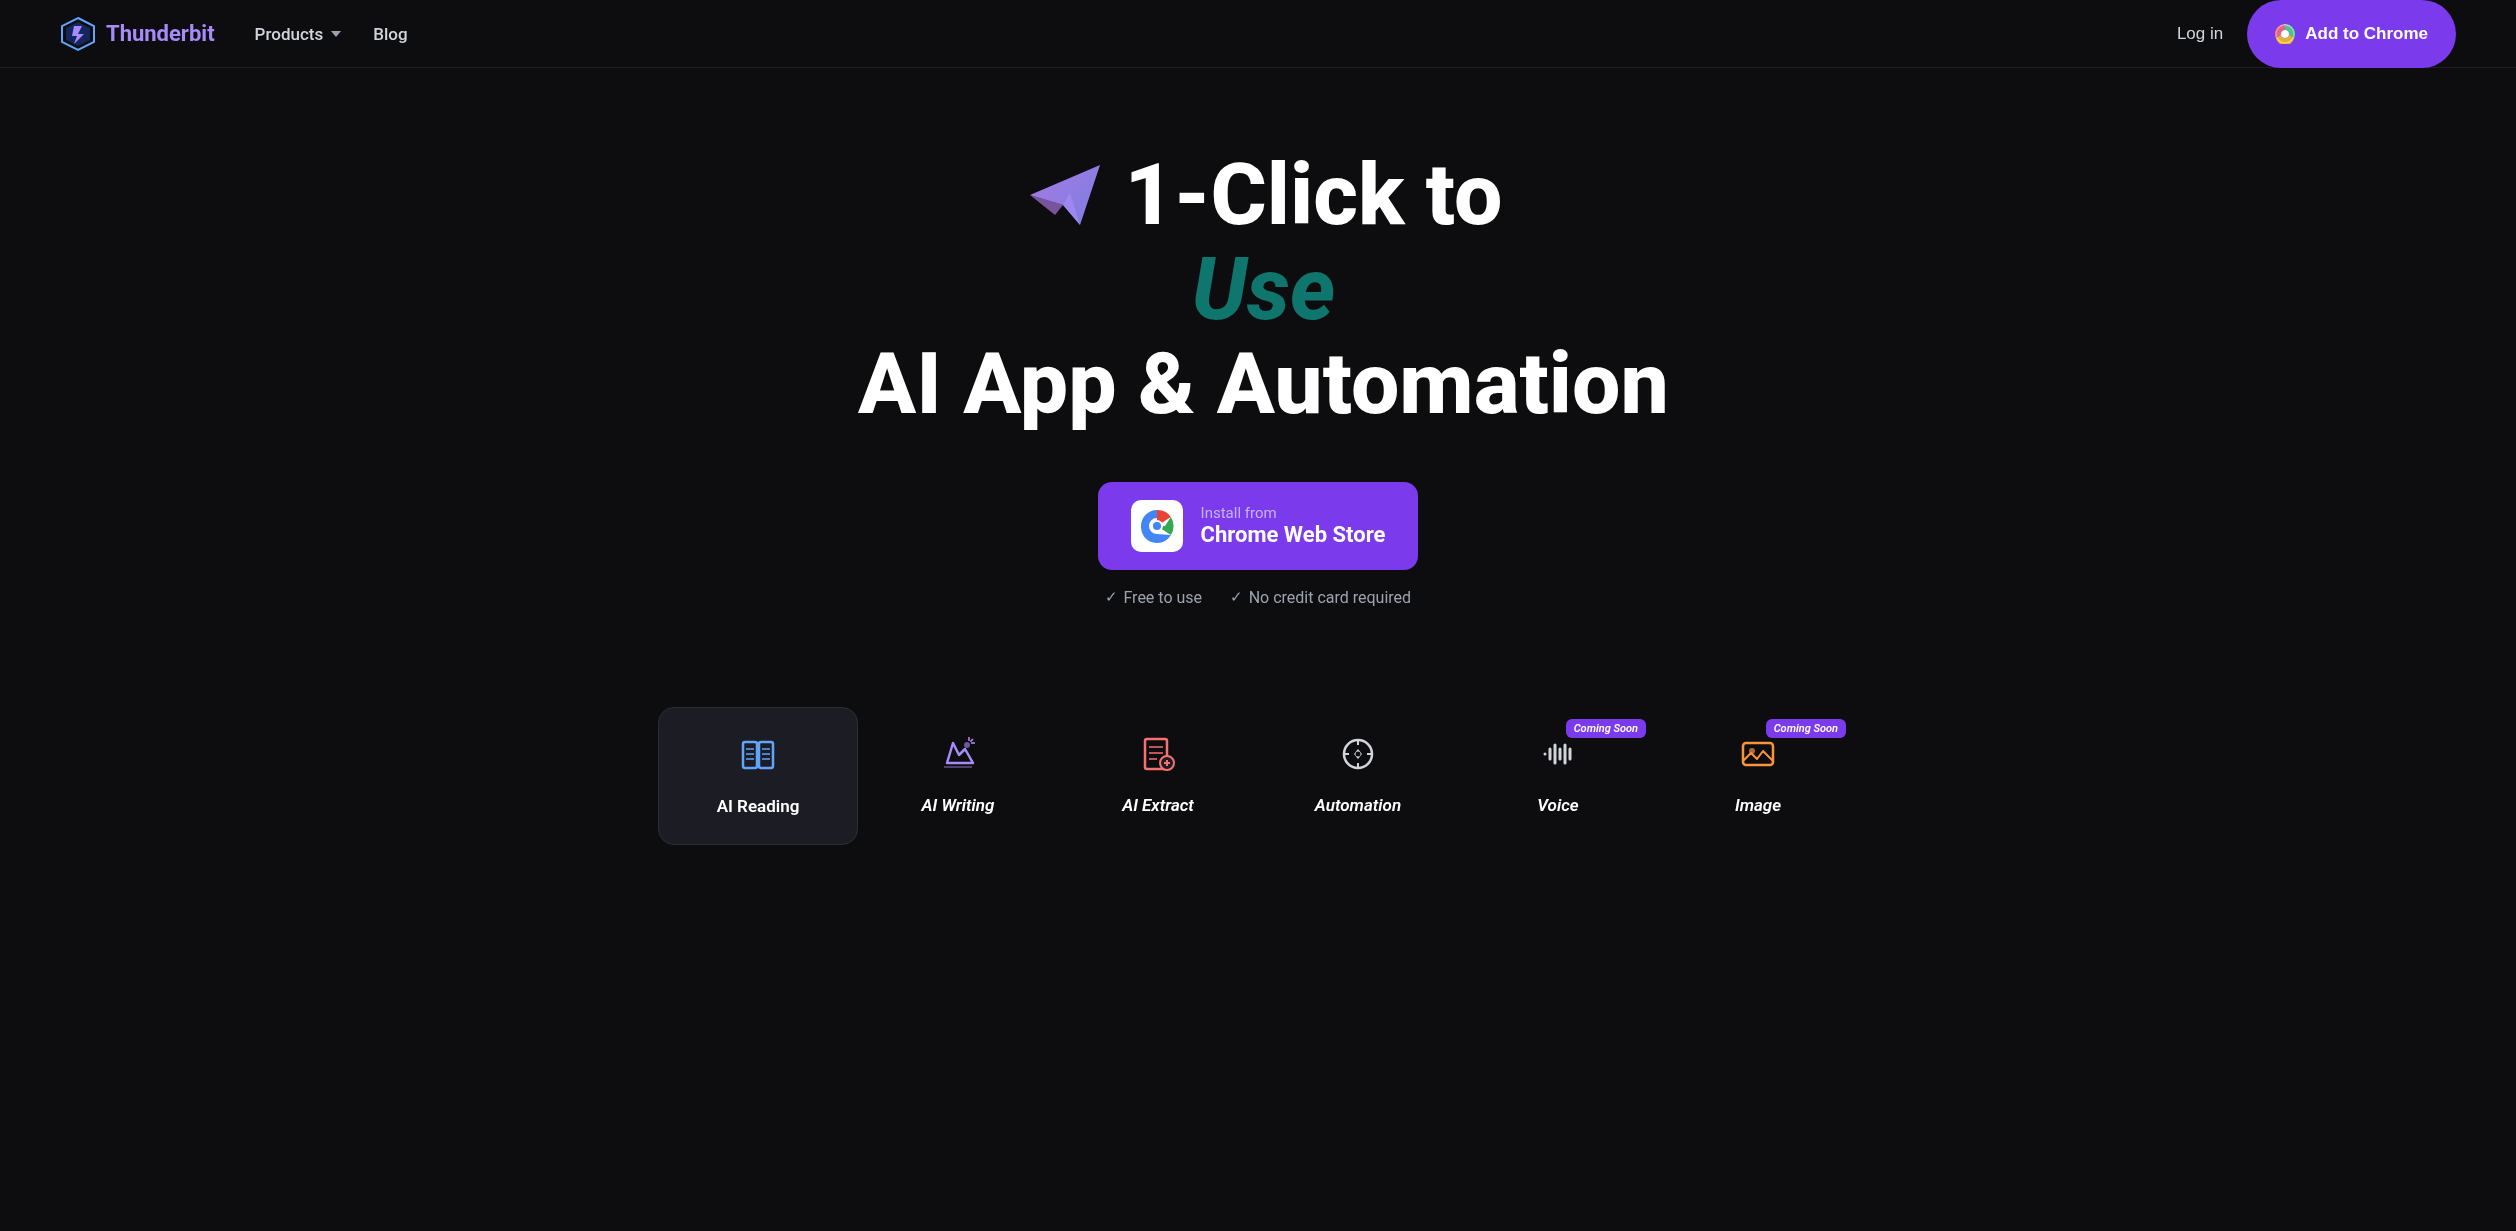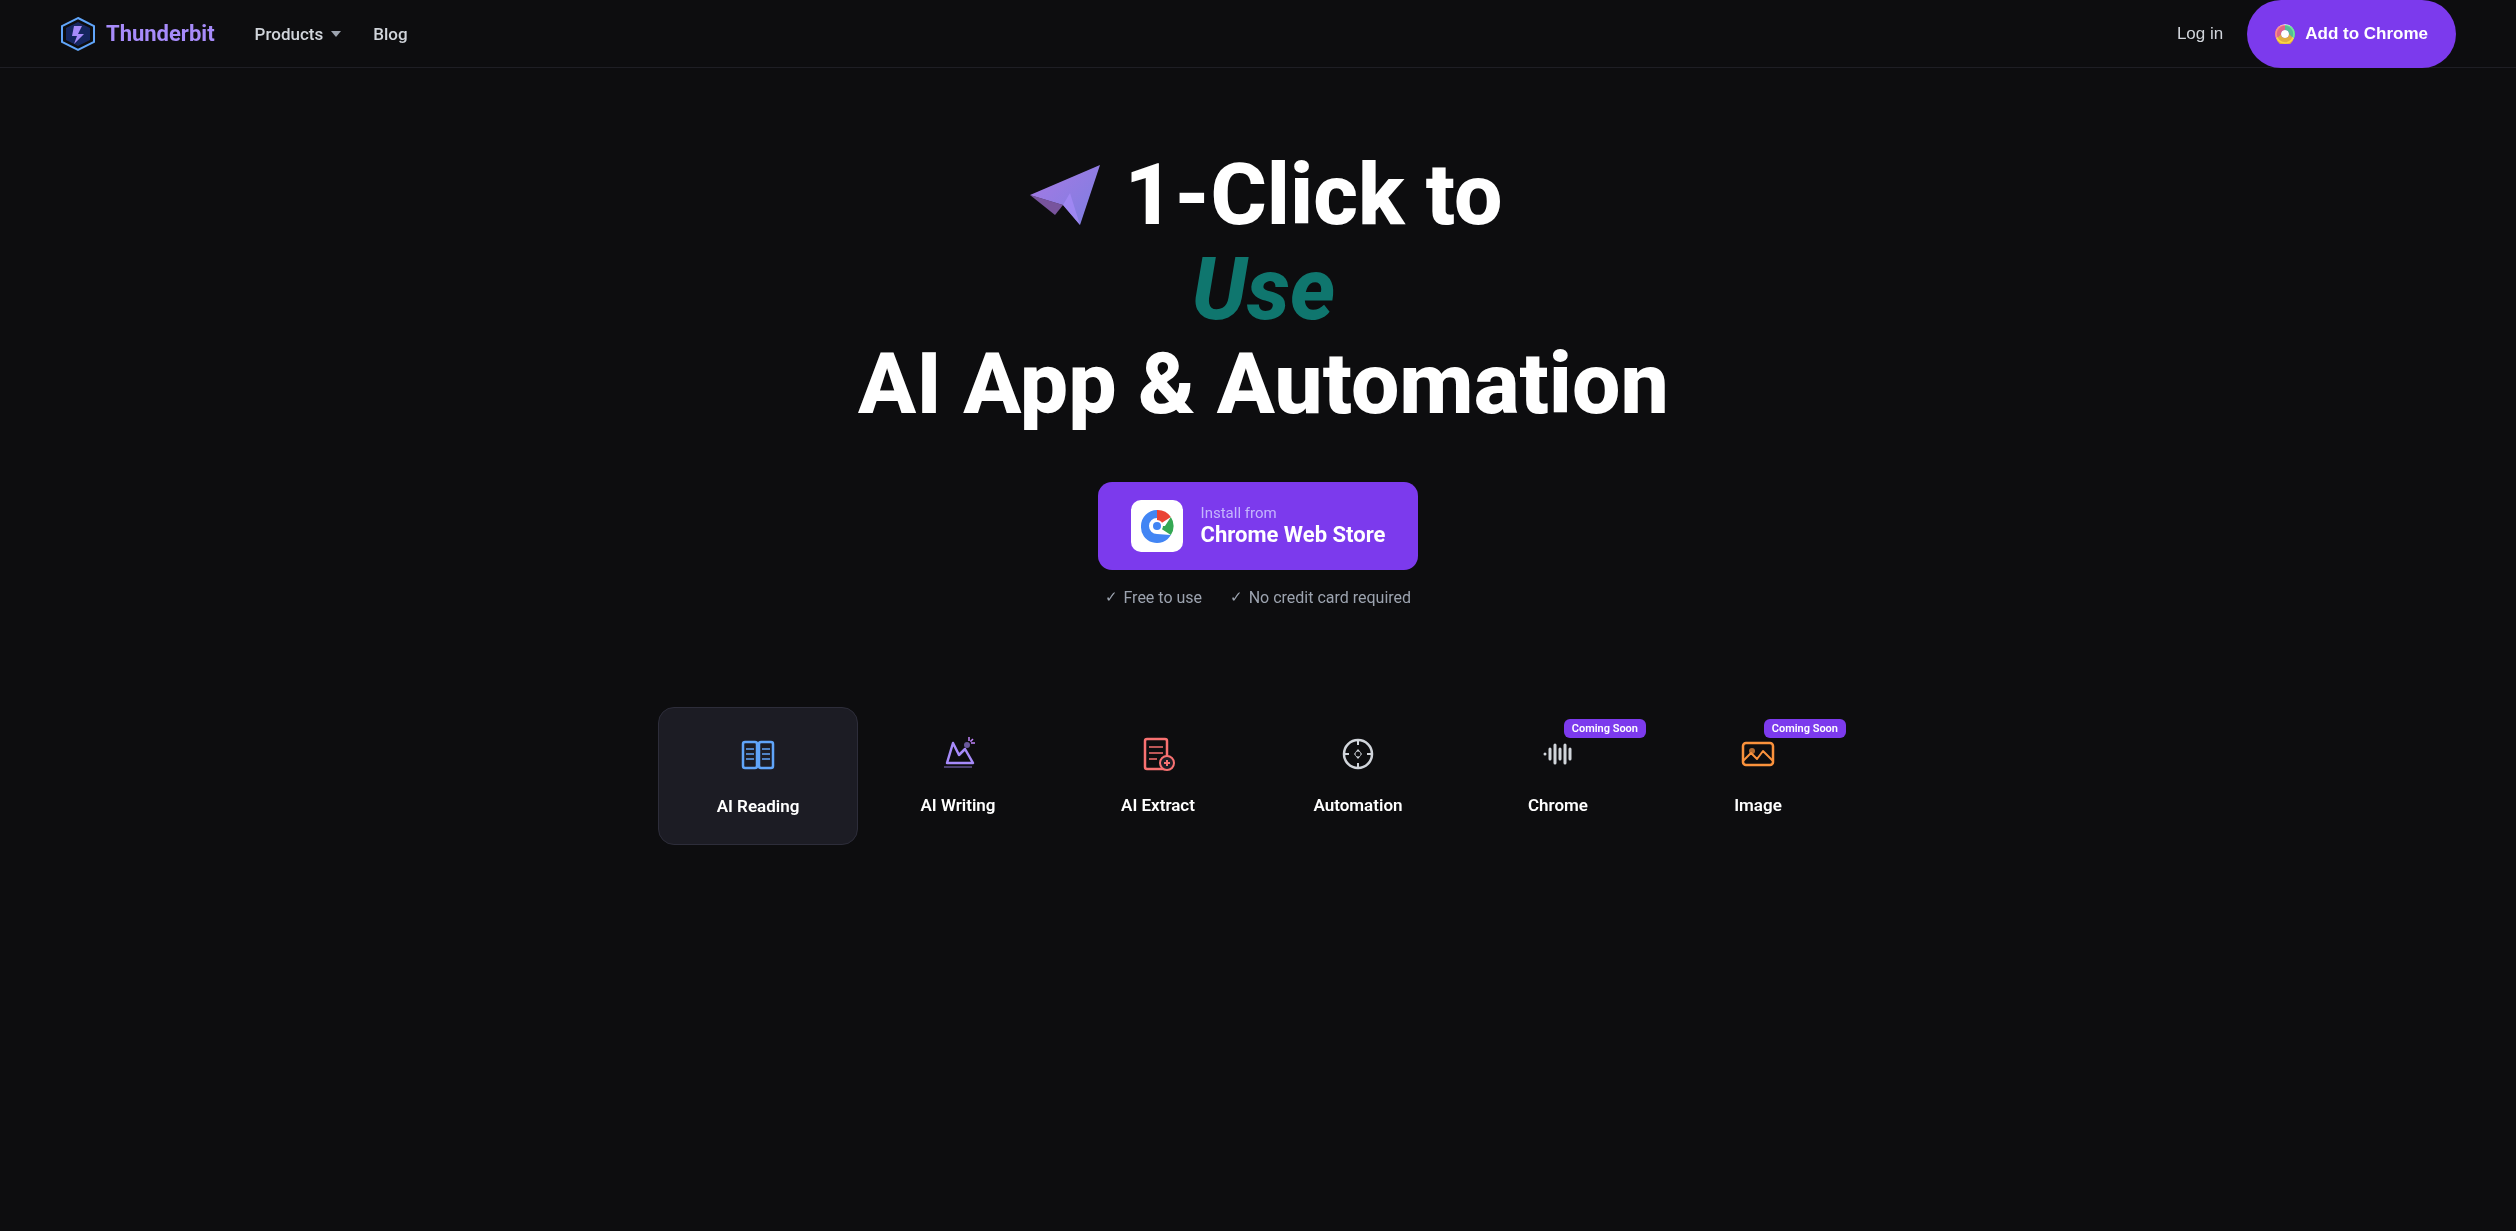--- a/index.html
+++ b/index.html
@@ -227,20 +227,21 @@
       position: relative;
     }
 
     .feature-card.active {
       background: #1c1c24;
       border: 1px solid #2d2d3a;
     }
 
     .feature-card:not(.active) {
       background: transparent;
+      font-style: italic;
     }
 
     .feature-icon {
       font-size: 34px;
       margin-bottom: 14px;
     }
 
     .feature-label {
       font-size: 17px;
       font-weight: 600;
@@ -461,21 +462,21 @@
     <div class="feature-icon icon-voice">
       <svg width="38" height="38" viewBox="0 0 38 38" fill="none">
         <line x1="6" y1="19" x2="6" y2="19" stroke="#d1d5db" stroke-width="3" stroke-linecap="round"></line>
         <line x1="11" y1="14" x2="11" y2="24" stroke="#d1d5db" stroke-width="3" stroke-linecap="round"></line>
         <line x1="16" y1="10" x2="16" y2="28" stroke="#d1d5db" stroke-width="3" stroke-linecap="round"></line>
         <line x1="21" y1="14" x2="21" y2="24" stroke="#d1d5db" stroke-width="3" stroke-linecap="round"></line>
         <line x1="26" y1="10" x2="26" y2="28" stroke="#d1d5db" stroke-width="3" stroke-linecap="round"></line>
         <line x1="31" y1="14" x2="31" y2="24" stroke="#d1d5db" stroke-width="3" stroke-linecap="round"></line>
       </svg>
     </div>
-    <span class="feature-label">Chrome</span>
+    <span class="feature-label">Voice</span>
   </div>
 
   <div class="feature-card">
     <div class="coming-soon-badge">Coming Soon</div>
     <div class="feature-icon icon-image">
       <svg width="38" height="38" viewBox="0 0 38 38" fill="none">
         <rect x="4" y="8" width="30" height="22" rx="3" stroke="#fb923c" stroke-width="2.5" fill="none"></rect>
         <circle cx="13" cy="16" r="3" fill="#fb923c" opacity="0.7"></circle>
         <path d="M4 26 L12 18 L18 24 L24 16 L34 26" stroke="#fb923c" stroke-width="2" fill="none" stroke-linejoin="round"></path>
       </svg>

